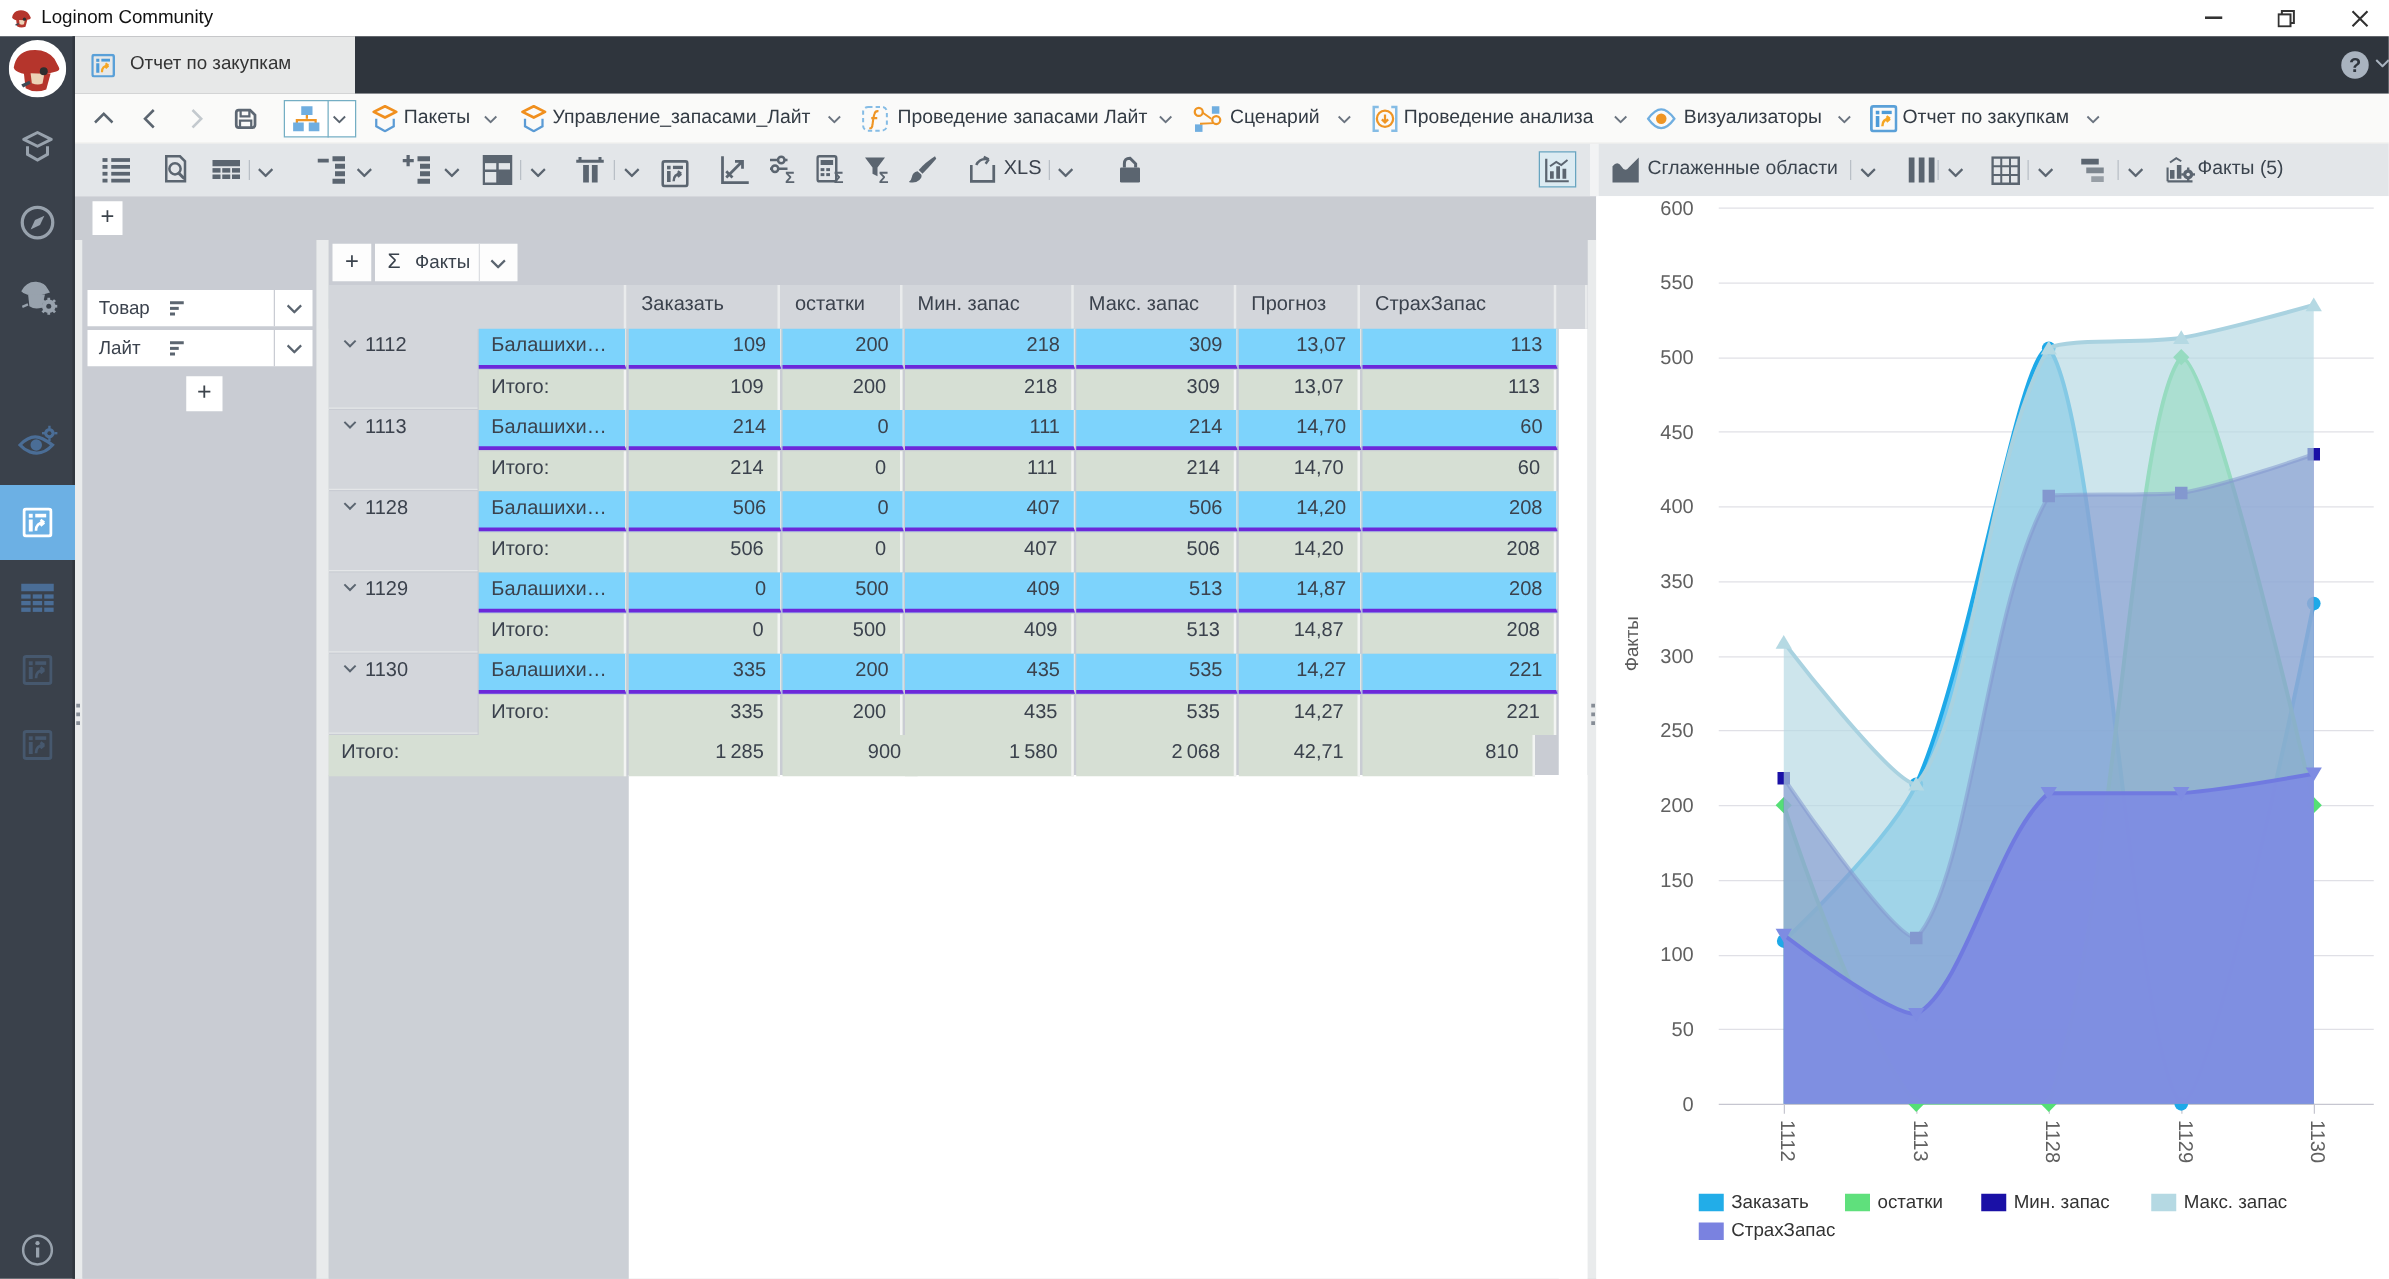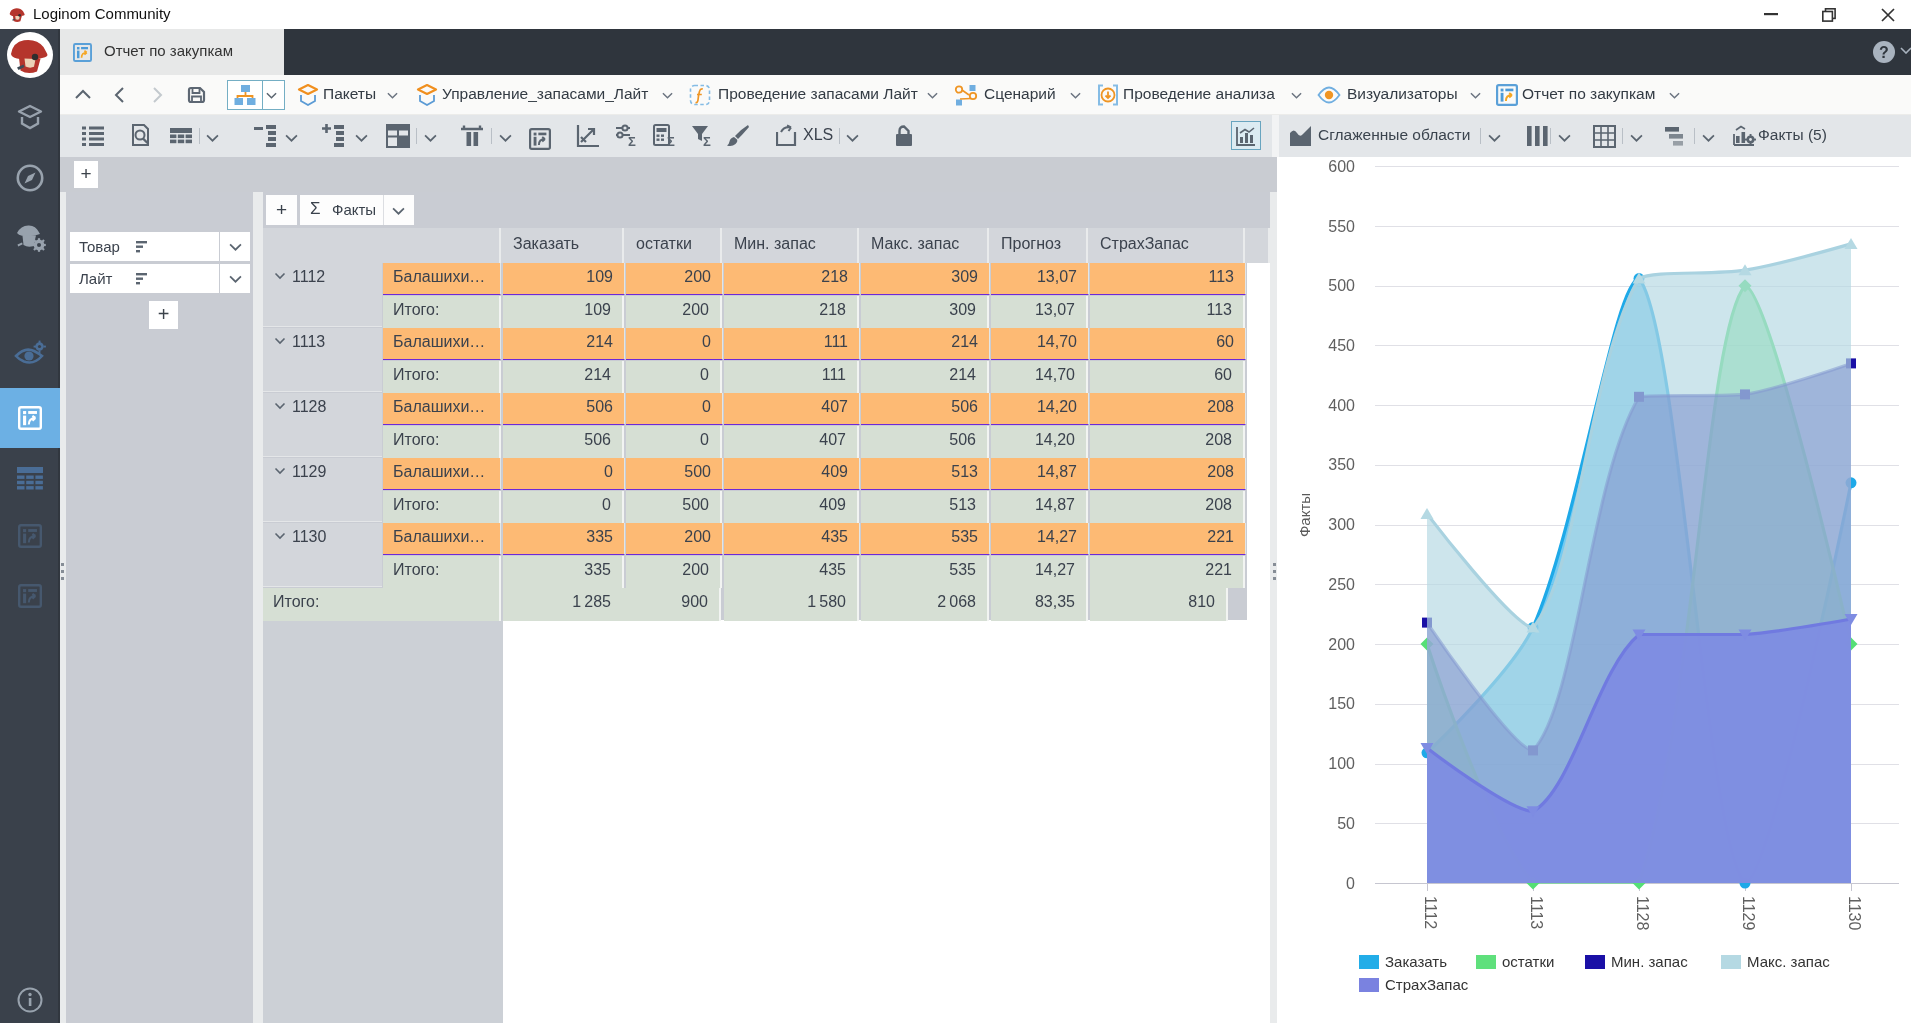--- a/index.html
+++ b/index.html
@@ -25,21 +25,21 @@
 #fplus{position:absolute;left:83px;top:109px;width:29px;height:28px;background:#fff;color:#3c434b;font-size:20px;text-align:center;line-height:26px}
 #fbar{position:absolute;left:203px;top:0;width:1007px;height:36px;background:#c9ccd3}
 .fbtn{position:absolute;top:3px;height:30px;background:#fdfdfd;color:#3a424c;font-size:15px}
 #tablewrap{position:absolute;left:203px;top:0;width:1007px;height:831px}
 .hrow{position:absolute;left:0;top:36px;width:1007px;height:35px;background:#d3d6db}
 .hcell{position:absolute;top:0;height:35px;background:#d3d6db;border-right:2px solid #e9ebec;font-size:16px;color:#3b424d;padding:7px 0 0 10px}
 .gcell{position:absolute;left:0;width:119px;background:#d3d6db;border-bottom:1px solid #e4e6e8;font-size:16px;color:#3b424d;padding:5px 0 0 11px}
 .drow{position:absolute;left:0;width:1007px}
 .lcell{position:absolute;left:120px;width:118px;height:100%;font-size:16px;color:#3b424d;padding:5px 0 0 10px}
 .dcell{position:absolute;top:0;height:100%;font-size:16px;color:#3b424d;text-align:right;padding:5px 11px 0 0}
-.white{background:#fdba74;border-right:1px solid #e3e6e6;border-bottom:1px solid #6d28d9}
+.white{background:#7dd3fc;border-right:1px solid #e3e6e6;border-bottom:3px solid #6d28d9}
 .green{background:#d6dfd4;border-right:2px solid #f2f4f2}
 #belowtbl{position:absolute;left:203px;top:428px;width:240px;height:403px;background:#ccd0d6}
 #belowtblw{position:absolute;left:443px;top:428px;width:767px;height:403px;background:#fff}
 #rightw{position:absolute;left:1187px;top:71px;width:23px;height:760px;background:#fff}
 #chart{position:absolute;left:1277px;top:157px;width:634px;height:866px;background:#fff}
 .legsq{position:absolute;width:20px;height:14px}
 .legtx{position:absolute;font-size:15px;color:#333;white-space:nowrap}
 
 </style></head><body>
 <div id="titlebar">
@@ -627,24 +627,24 @@
 <div class="dcell green" style="left:240px;width:121px">335</div>
 <div class="dcell green" style="left:363px;width:96px">200</div>
 <div class="dcell green" style="left:461px;width:135px">435</div>
 <div class="dcell green" style="left:598px;width:128px">535</div>
 <div class="dcell green" style="left:728px;width:97px">14,27</div>
 <div class="dcell green" style="left:827px;width:155px">221</div>
 </div>
 <div class="drow" style="top:396.0px;height:32.5px">
 <div class="lcell green" style="left:0;width:238px">Итого:</div>
 <div class="dcell green" style="left:240px;width:121px">1 285</div>
-<div class="dcell green" style="left:350px;width:108px">900</div>
+<div class="dcell green" style="left:363px;width:108px">900</div>
 <div class="dcell green" style="left:461px;width:135px">1 580</div>
 <div class="dcell green" style="left:598px;width:128px">2 068</div>
-<div class="dcell green" style="left:728px;width:97px">83,35</div>
+<div class="dcell green" style="left:728px;width:97px">42,71</div>
 <div class="dcell green" style="left:827px;width:138px">810</div>
 </div>
 </div>
 </div>
 <div id="chart">
 <svg width="634" height="866" viewBox="0 0 634 866">
       <line x1="98" y1="726.5" x2="622" y2="726.5" stroke="#c6c6d0" stroke-width="1"></line>
 <line x1="98" y1="666.5" x2="622" y2="666.5" stroke="#e0e0e6" stroke-width="1"></line>
 <line x1="98" y1="607.5" x2="622" y2="607.5" stroke="#e0e0e6" stroke-width="1"></line>
 <line x1="98" y1="547.5" x2="622" y2="547.5" stroke="#e0e0e6" stroke-width="1"></line>

